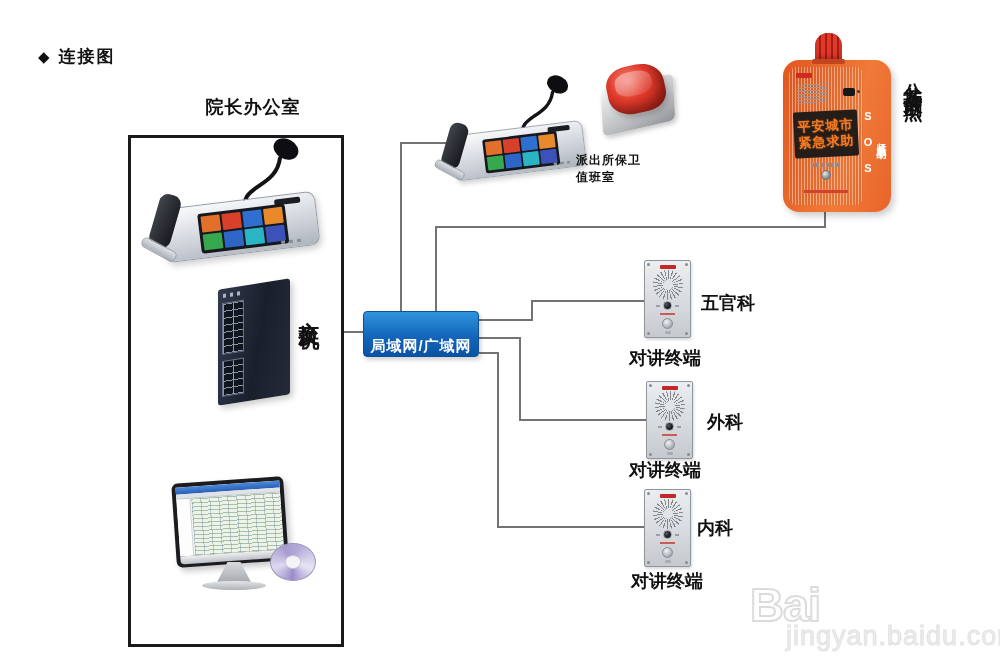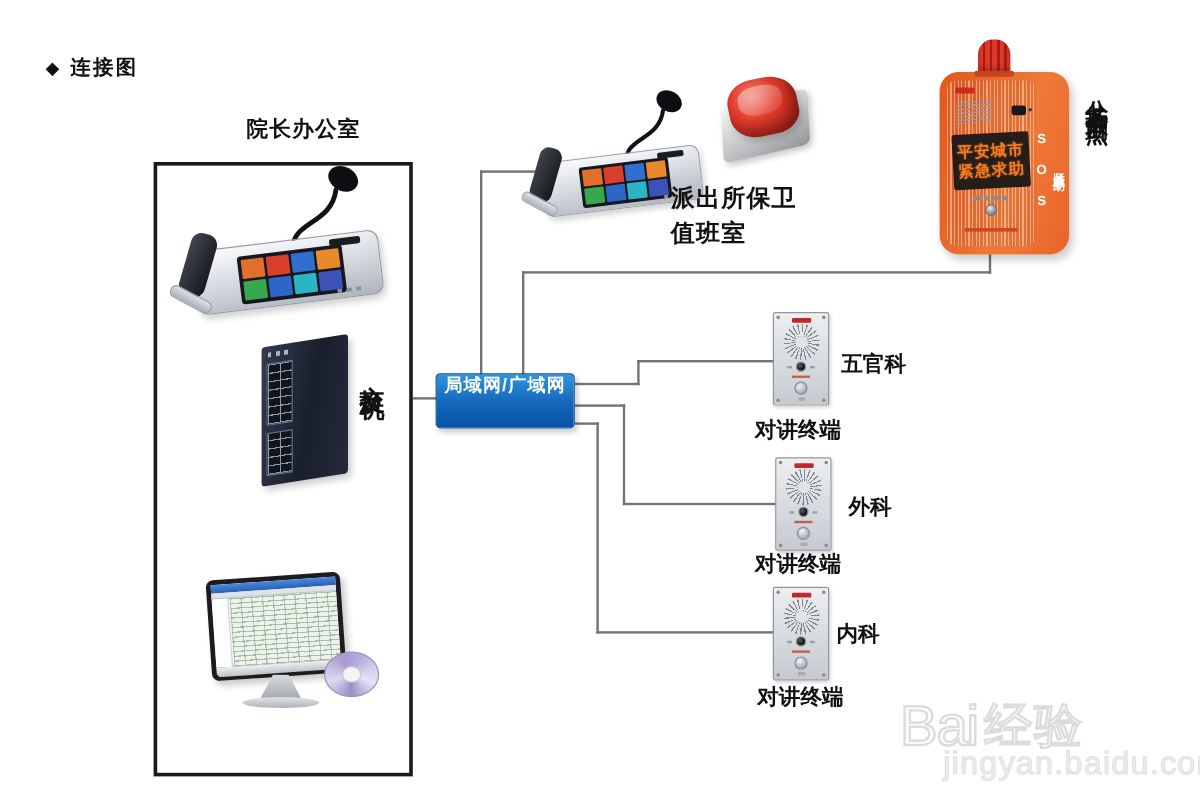--- a/index.html
+++ b/index.html
@@ -72,26 +72,26 @@
              background:linear-gradient(#e4e6e8,#aeb2b6); }
   .cd { position:absolute; left:270px; top:543px; width:46px; height:38px; border-radius:50%; z-index:3;
         border:1px solid #9a94b8;
         background:conic-gradient(from 20deg,#b3a8d8,#e8e4f6 25%,#9a8cc8 45%,#ded8f0 65%,#a89cd0 85%,#b3a8d8); }
   .cd::after { content:""; position:absolute; inset:31%; background:#f4f4f6; border:1px solid #c6c6d2; border-radius:50%; }
   .server-label { left:158px; top:606px; width:176px; text-align:center; font-size:19px; }
 
   
   .net-box { position:absolute; left:363px; top:311px; width:116px; height:46px; z-index:5;
              background:linear-gradient(180deg,#2f94dd 0%,#1366ba 55%,#0a52a6 100%);
-             border:1px solid #0d4f9c; border-radius:4px; display:flex; align-items:flex-start; justify-content:center;
+             border:1px solid #0d4f9c; border-radius:4px; display:flex; align-items:flex-end; justify-content:center;
              box-shadow:2px 3px 4px rgba(0,0,0,.18); }
   .net-box span { color:#fff; font-size:15px; font-weight:bold; letter-spacing:1px; }
 
   
-  .police-label { left:559px; top:152px; font-size:20px; line-height:1.45; letter-spacing:1px; }
+  .police-label { left:576px; top:152px; font-size:12px; line-height:1.45; letter-spacing:1px; }
   .red-btn { position:absolute; left:593px; top:64px; width:92px; height:76px; z-index:3; }
   .rb-base { position:absolute; left:8px; top:18px; width:74px; height:46px;
              background:linear-gradient(160deg,#f6f6f6,#b5b7ba 70%,#8f9194);
              border-radius:6px; transform:rotate(-13deg) skewX(-10deg); box-shadow:2px 3px 5px rgba(0,0,0,.22); }
   .rb-dome { position:absolute; left:14px; top:1px; width:58px; height:48px;
              background:radial-gradient(circle at 38% 30%,#f28074,#e03a2b 40%,#b02218 85%,#8f1a12);
              border-radius:38% 42% 36% 40%; transform:rotate(-12deg);
              box-shadow:inset -5px -7px 10px rgba(0,0,0,.28), 2px 4px 5px rgba(0,0,0,.18); }
   .rb-dome::after { content:""; position:absolute; left:9px; top:6px; right:12px; bottom:18px;
              background:linear-gradient(150deg,rgba(255,255,255,.45),rgba(255,255,255,.05)); border-radius:40%; }
@@ -145,21 +145,21 @@
   .t-redline { margin:3px auto 0; width:15px; height:2px; background:#c65e55; }
   .t-btn { margin:3px auto 0; width:11px; height:11px; border-radius:50%; border:1px solid #878d94;
            background:radial-gradient(circle at 38% 32%,#f2f3f5,#a8adb4 70%,#7e848c); }
   .t-foot { margin:2px auto 0; width:6px; height:3px; background:#a8adb4; border-radius:1px; }
   .t-name { font-size:18px; }
   .t-type { font-size:18px; }
 
   
   .wm { position:absolute; z-index:6; }
   .wm-brand { left:750px; top:577px; display:flex; align-items:center; }
-  .wm-stroke { color:#fff; -webkit-text-stroke:2px #dcdcdc; font-weight:normal; }
+  .wm-stroke { color:#fff; -webkit-text-stroke:2px #dcdcdc; font-weight:bold; }
   .wm-bai { font-size:47px; letter-spacing:-1px; }
   .wm-jy { font-size:40px; margin-left:5px; letter-spacing:2px; }
   .paw { position:relative; width:58px; height:56px; margin-left:2px; }
   .paw-pad { position:absolute; left:8px; top:19px; width:42px; height:34px; background:#fff;
              border:3px solid #dcdcdc; border-radius:48%; }
   .toe { position:absolute; background:#fff; border:3px solid #dcdcdc; border-radius:50%; }
   .toe1 { left:-1px; top:13px; width:12px; height:15px; transform:rotate(-25deg); }
   .toe2 { left:13px; top:0px;  width:13px; height:16px; transform:rotate(-5deg); }
   .toe3 { left:30px; top:1px;  width:13px; height:16px; transform:rotate(12deg); }
   .toe4 { left:45px; top:14px; width:12px; height:15px; transform:rotate(30deg); }
@@ -354,17 +354,16 @@
       </div>
     <div class="t-redline"></div>
     <div class="t-btn"></div>
     <div class="t-foot"></div>
   </div>
   <div class="lbl t-name" style="left:697px;top:516px;text-align:center;">内科</div>
   <div class="lbl t-type" style="left:631px;top:569px;">对讲终端</div>
 
   <div class="wm wm-brand">
     <span class="wm-stroke wm-bai">Bai</span>
-    <span class="wm-stroke wm-jy">经验</span>
   </div>
   <div class="wm wm-url">jingyan.baidu.com</div>
 
 </div>
 
 </body></html>

